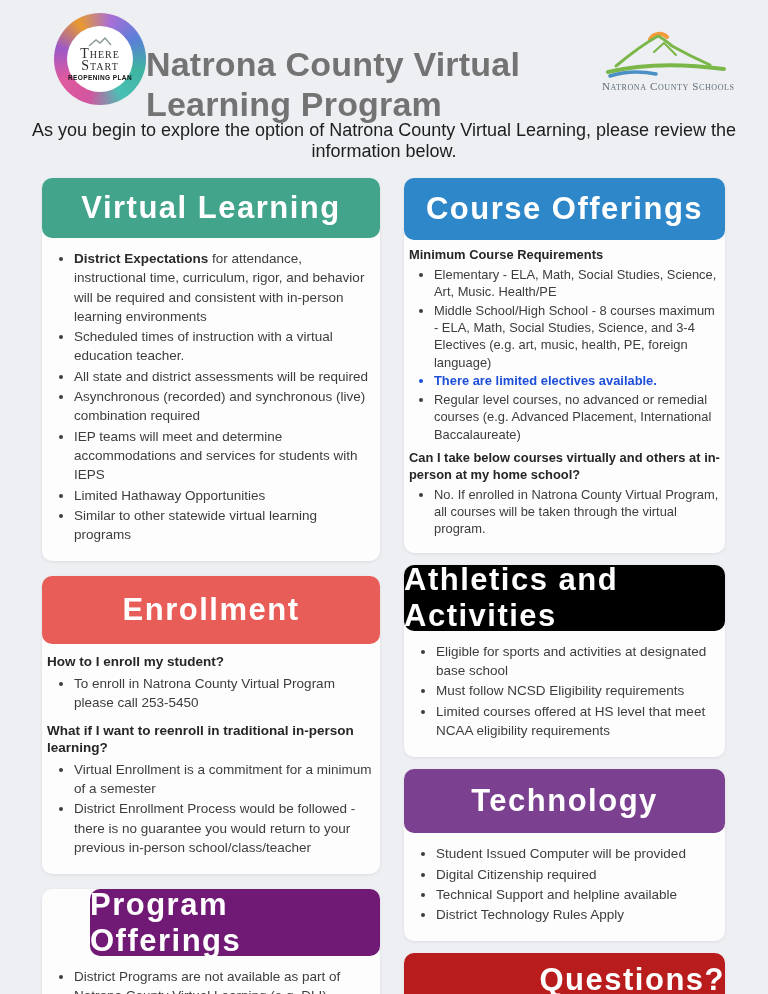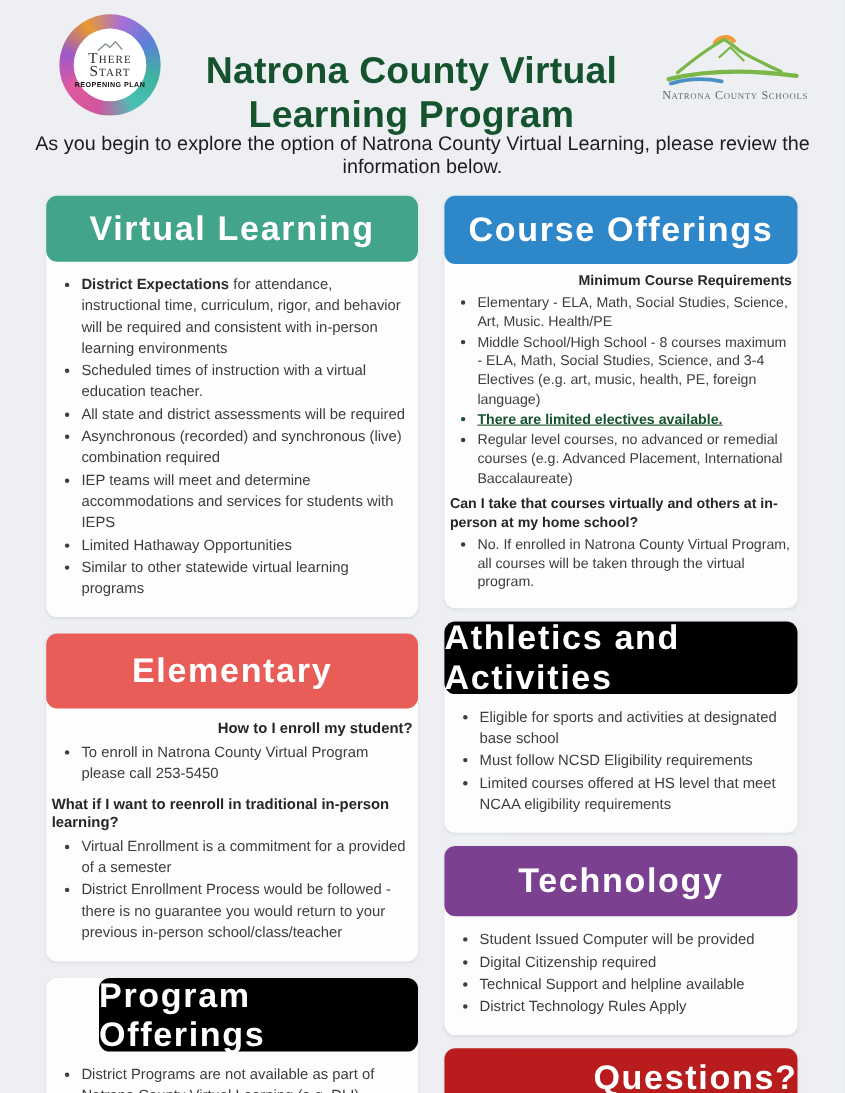--- a/index.html
+++ b/index.html
@@ -16,41 +16,41 @@
     background:conic-gradient(from -30deg,#e89a2e,#a86fd6,#5b7fd8,#3fb3a0,#49c0b5,#d1559f,#e05a9e,#9c59c8,#e89a2e);
     display:flex; align-items:center; justify-content:center;
   }
   .ss-inner {
     width:66px; height:66px; border-radius:50%; background:#ffffff;
     display:flex; flex-direction:column; align-items:center; justify-content:center; text-align:center;
   }
   .ss-name { font-family:"Liberation Serif", serif; font-variant:small-caps; font-size:14px; line-height:12px; letter-spacing:1px; color:#2e2e2e; }
   .ss-plan { font-size:6.5px; font-weight:700; letter-spacing:0.4px; color:#111; margin-top:2px; }
   .ss-mtn { margin-bottom:1px; }
-  .title { flex:1 1 auto; text-align:center; color:#14532d; font-size:34px; line-height:40px; font-weight:800; letter-spacing:0.2px; padding-top:6px;margin-top:44px; }
+  .title { flex:1 1 auto; text-align:left; color:#737373; font-size:34px; line-height:40px; font-weight:800; letter-spacing:0.2px; padding-top:6px;margin-top:44px; }
   .ncs-logo { width:146px; flex:0 0 auto; text-align:left; margin-right:0; }
   .ncs-text { font-family:"Liberation Serif", serif; font-variant:small-caps; font-size:11px; letter-spacing:0.6px; color:#5d6b78; margin-top:-2px; }
   .intro { text-align:center; font-size:18px; font-weight:500; color:#1d1d1d; margin-top:10px; }
   
   .columns { display:flex; padding:16px 43px 0 42px; gap:24px; align-items:flex-start; }
   .col { display:flex; flex-direction:column; }
   .col-left  { width:338px; gap:15px; }
   .col-right { width:321px; gap:12px; }
   .card { background:#fdfdfe; border-radius:10px; box-shadow:0 1px 3px rgba(60,70,90,0.10); width:100%; }
   .card-header {
     border-radius:10px; display:flex; align-items:center; justify-content:center;
     color:#fff; font-size:31px; font-weight:600; letter-spacing:1.5px;
   }
   .card-body { padding:8px 5px 8px 4px; font-size:13.5px; line-height:1.43; color:#3d3d3d; }
   .card-body ul { margin:3px 0 9px 0; padding-left:28px; list-style:disc; }
   .card-body li { margin-bottom:1px; }
-  .card-body li.bold { font-weight:700; color:#14532d;text-decoration:underline; }
+  .card-body li.bold { font-weight:700; color:#1d4ed8; }
   .card-body li b { font-weight:700; color:#2b2b2b; }
   .q-heading { font-weight:700; color:#262626; margin:6px 0 1px 1px; line-height:1.3; }
-  .q-heading:first-child { margin-top:1px;text-align:right; }
+  .q-heading:first-child { margin-top:1px; }
   .contact-line { text-align:center; font-size:14px; color:#333; margin-top:5px; }
   
   .card--vl { min-height:347px; } .card--vl .card-header { height:60px; }
   .card--en { min-height:287px; } .card--en .card-header { height:68px; }
   .card--po { min-height:178px; } .card--po .card-header { height:67px; }
   .card--co { min-height:350px; } .card--co .card-header { height:62px; }
   .card--aa { min-height:175px; } .card--aa .card-header { height:66px; }
   .card--te { min-height:159px; } .card--te .card-header { height:64px; }
   .card--qu { min-height:119px; } .card--qu .card-header { height:54px; }
   .card--co .card-body { font-size:12.9px; line-height:1.35; padding-top:6px; }
@@ -102,36 +102,36 @@
               <li>All state and district assessments will be required</li>
               <li>Asynchronous (recorded) and synchronous (live) combination required</li>
               <li>IEP teams will meet and determine accommodations and services for students with IEPS</li>
               <li>Limited Hathaway Opportunities</li>
               <li>Similar to other statewide virtual learning programs</li>
             </ul>
           </div>
       </section>
       <section class="card card--en">
         <div class="card-header" style="background: rgb(233, 93, 88);">
-            <span>Elementary</span>
+            <span>Enrollment</span>
           </div>
         <div class="card-body">
             <p class="q-heading">How to I enroll my student?</p>
             <ul>
               <li>To enroll in Natrona County Virtual Program please call 253-5450</li>
             </ul>
             <p class="q-heading">What if I want to reenroll in traditional in-person learning?</p>
             <ul>
-              <li>Virtual Enrollment is a commitment for a provided of a semester</li>
+              <li>Virtual Enrollment is a commitment for a minimum of a semester</li>
               <li>District Enrollment Process would be followed - there is no guarantee you would return to your previous in-person school/class/teacher</li>
             </ul>
           </div>
       </section>
       <section class="card card--po">
-        <div class="card-header" style="background: #000000; margin-left: 48px;">
+        <div class="card-header" style="background: #701a75; margin-left: 48px;">
             <span>Program Offerings</span>
           </div>
         <div class="card-body">
             <ul>
               <li>District Programs are not available as part of Natrona County Virtual Learning  (e.g.  DLI)</li>
               <li>There may be English as a second language and gifted and talented support available</li>
             </ul>
           </div>
       </section>
     </div>
@@ -142,21 +142,21 @@
             <span>Course Offerings</span>
           </div>
         <div class="card-body">
             <p class="q-heading">Minimum Course Requirements</p>
             <ul>
               <li>Elementary - ELA, Math, Social Studies, Science, Art, Music. Health/PE</li>
               <li>Middle School/High School - 8 courses maximum - ELA, Math, Social Studies, Science, and 3-4 Electives (e.g. art, music, health, PE, foreign language)</li>
               <li class="bold">There are limited electives available.</li>
               <li>Regular level courses, no advanced or remedial courses (e.g. Advanced Placement, International Baccalaureate)</li>
             </ul>
-            <p class="q-heading">Can I take that courses virtually and others at in-person at my home school?</p>
+            <p class="q-heading">Can I take below courses virtually and others at in-person at my home school?</p>
             <ul>
               <li>No. If enrolled in Natrona County Virtual Program, all courses will be taken through the virtual program.</li>
             </ul>
           </div>
       </section>
       <section class="card card--aa">
         <div class="card-header" style="background: #000000;">
             <span>Athletics and Activities</span>
           </div>
         <div class="card-body">

